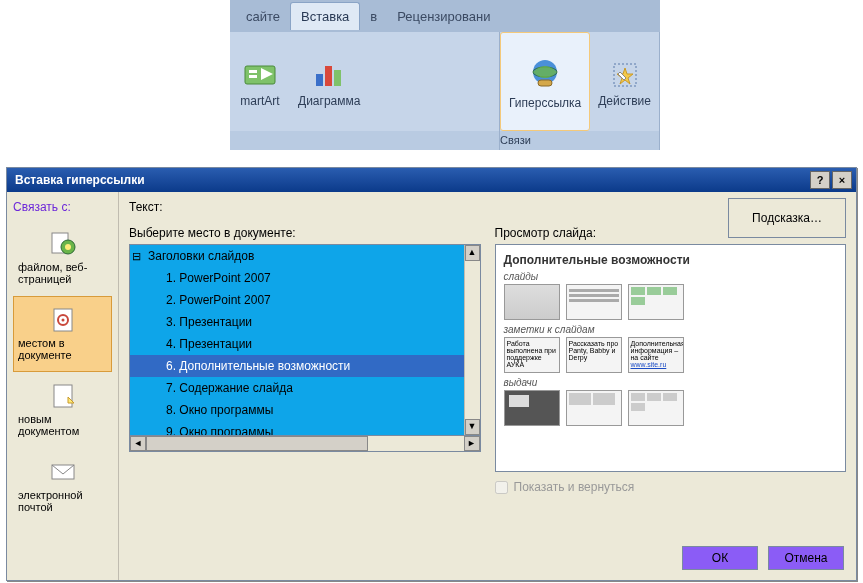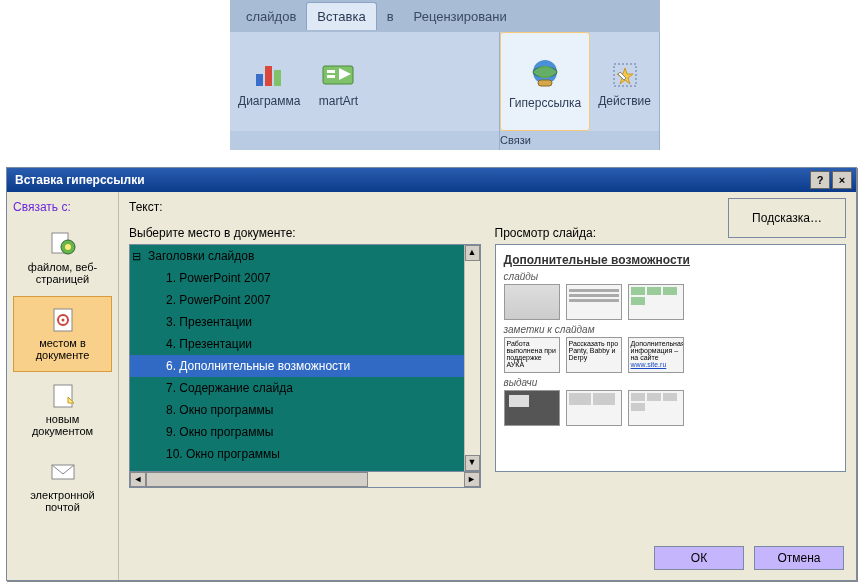--- a/index.html
+++ b/index.html
@@ -20,99 +20,99 @@
 
 
 .dialog { position: absolute; left: 6px; top: 167px; width: 851px; height: 414px; border: 1px solid #7a8aa0; background: #ece9d8; box-shadow: 1px 1px 0 #888; font-size: 12px; }
 .titlebar { height: 24px; background: linear-gradient(#2a5db0,#0b3a8a); color: #fff; display: flex; align-items: center; padding: 0 4px 0 8px; font-size: 12px; font-weight: bold; }
 .titlebar .spacer { flex: 1; }
 .titlebar .btn { width: 20px; height: 18px; background: #d4d0c8; border: 1px solid #666; margin-left: 2px; display: flex; align-items: center; justify-content: center; color: #000; font-size: 11px; font-weight: bold; cursor: pointer; }
 
 .content { display: flex; height: calc(100% - 24px); }
 .sidebar { width: 112px; padding: 8px 6px; display: flex; flex-direction: column; gap: 0; border-right: 1px solid #c0bcb0; }
 .sidebar-label { font-size: 12px; color: #6d28d9; margin-bottom: 6px; }
-.side-item { display: flex; flex-direction: column; align-items: center; padding: 10px 4px; text-align: center; font-size: 11px; color: #000; border: 1px solid transparent; cursor: pointer; gap:4px;}
+.side-item { display: flex; flex-direction: column; align-items: center; padding: 10px 4px; text-align: left; font-size: 11px; color: #000; border: 1px solid transparent; cursor: pointer; gap:4px;}
 .side-item.active { background: #f9d08a; border: 1px solid #d89b3a; }
 
 .main { flex: 1; padding: 8px 10px; position: relative; }
 .text-row { display: flex; align-items: center; gap: 8px; margin-bottom: 12px; }
 .text-row label { font-size: 12px; }
 .text-row input { flex: 1; height: 22px; border: 1px solid #7a8aa0; padding: 0 4px; font-size: 12px; background: #fff; }
 .hint-btn { position: absolute; right: 10px; top: 6px; width: 118px; height: 40px; background: #ece9d8; border: 1px solid #7a8aa0; font-size: 12px; cursor: pointer; }
 
 .columns { display: flex; gap: 14px; }
 .col-left, .col-right { flex: 1; }
 .col-label { font-size: 12px; margin-bottom: 4px; }
-.tree-box { position: relative; height: 228px; border: 1px solid #7a8aa0; background: #0f766e; overflow: hidden; font-size: 12px; }
+.tree-box { position: relative; height: 192px; border: 1px solid #7a8aa0; background: #0ea5e9; overflow: hidden; font-size: 12px; }
 .tree-inner { position: absolute; left:0; top:0; right:16px; bottom:0; overflow:hidden; }
 .tree-item { padding: 2px 4px 2px 36px; white-space: nowrap; cursor: pointer; line-height: 18px; }
 .tree-root { padding-left: 18px; position: relative; }
 .tree-root::before { content: "⊟"; position: absolute; left: 2px; top: 2px; font-size: 11px; }
 .tree-item.selected { background: #316ac5; color: #fff; }
 .vscroll { position: absolute; right: 0; top: 0; bottom: 0; width: 16px; background: #ece9d8; border-left: 1px solid #c0bcb0; }
 .vscroll .sb-btn { height: 16px; background: #d4d0c8; border: 1px solid #888; font-size: 9px; text-align: center; line-height: 12px; }
 .hscroll { height: 16px; background: #ece9d8; border: 1px solid #7a8aa0; border-top: none; display: flex; }
 .hscroll .sb-btn { width: 16px; background: #d4d0c8; border: 1px solid #888; font-size: 9px; text-align: center; line-height: 12px; }
 .hscroll .track { flex: 1; position: relative; }
 .hscroll .thumb { position: absolute; left: 0; top: 0; bottom: 0; width: 70%; background: #d4d0c8; border: 1px solid #888; }
 
 .preview-box { height: 228px; border: 1px solid #7a8aa0; background: #fff; padding: 8px; overflow: hidden; font-size: 10px; }
-.preview-title { font-weight: bold; text-decoration: underline; font-size: 12px; margin-bottom: 4px; color: #333; }
+.preview-title { font-weight: bold; font-size: 12px; margin-bottom: 4px; color: #333; }
 .pv-sec { font-style: italic; color: #555; font-size: 10px; margin: 4px 0 2px; }
 .pv-row { display: flex; gap: 6px; }
 .pv-thumb { border: 1px solid #999; width: 56px; height: 36px; background: #f4f4f4; font-size: 7px; padding: 2px; overflow: hidden; }
 .pv-img { width: 56px; height: 36px; background: linear-gradient(#ddd,#ccc); border: 1px solid #999; }
 
 .check-row { display: flex; align-items: center; gap: 6px; margin-top: 8px; color: #999; font-size: 12px; }
 .check-row input { width: 13px; height: 13px; }
 
 .buttons { position: absolute; right: 12px; bottom: 10px; display: flex; gap: 10px; }
-.dlg-btn { width: 90px; height: 24px; background: #c4b5fd; border: 1px solid #7a8aa0; font-size: 12px; cursor: pointer; }
+.dlg-btn { width: 76px; height: 24px; background: #8b5cf6; border: 1px solid #7a8aa0; font-size: 12px; cursor: pointer; }
 
 
 svg { display: block; }
 </style>
 </head>
 <body>
 
 <div class="arrow">
   <svg width="62" height="28">
       <polygon points="0,8 38,8 38,0 62,14 38,28 38,20 0,20" fill="#3b27d8"></polygon>
     </svg>
 </div>
 <div class="ribbon-wrap">
   <div class="ribbon-tabs">
-    <div class="ribbon-tab">слайдов</div>
+    <div class="ribbon-tab">сайте</div>
     <div class="ribbon-tab active">Вставка</div>
     <div class="ribbon-tab">в</div>
     <div class="ribbon-tab">Рецензировани</div>
   </div>
   <div class="ribbon-body">
     <div class="ribbon-group" style="flex:1">
       <div class="ribbon-buttons">
-        <div class="ribbon-btn">
-          <span>
-            <svg width="34" height="30">
-                <rect x="4" y="14" width="7" height="12" fill="#3a6fc9"></rect>
-                <rect x="13" y="6" width="7" height="20" fill="#d9483b"></rect>
-                <rect x="22" y="10" width="7" height="16" fill="#7fc26a"></rect>
-              </svg>
-          </span>
-          <span>Диаграмма</span>
-        </div>
         <div class="ribbon-btn">
           <span>
             <svg width="34" height="30">
                 <rect x="2" y="6" width="30" height="18" rx="2" fill="#7fc26a" stroke="#4a8a3a"></rect>
                 <rect x="6" y="10" width="8" height="3" fill="#fff"></rect>
                 <rect x="6" y="15" width="8" height="3" fill="#fff"></rect>
                 <polygon points="18,8 30,14 18,20" fill="#fff"></polygon>
               </svg>
           </span>
           <span>martArt</span>
+        </div>
+        <div class="ribbon-btn">
+          <span>
+            <svg width="34" height="30">
+                <rect x="4" y="14" width="7" height="12" fill="#3a6fc9"></rect>
+                <rect x="13" y="6" width="7" height="20" fill="#d9483b"></rect>
+                <rect x="22" y="10" width="7" height="16" fill="#7fc26a"></rect>
+              </svg>
+          </span>
+          <span>Диаграмма</span>
         </div>
       </div>
       <div class="ribbon-group-label">&nbsp;</div>
     </div>
     <div class="ribbon-group">
       <div class="ribbon-buttons">
         <div class="ribbon-btn active">
           <span>
             <svg width="34" height="34">
                 <circle cx="17" cy="14" r="12" fill="#4a90d9"></circle>
@@ -266,20 +266,24 @@
               <div class="pv-thumb">
                   <div style="display:flex;gap:2px;flex-wrap:wrap">
                     <div style="width:14px;height:8px;background:#ccc"></div>
                     <div style="width:14px;height:8px;background:#ccc"></div>
                     <div style="width:14px;height:8px;background:#ccc"></div>
                     <div style="width:14px;height:8px;background:#ccc"></div>
                   </div>
                 </div>
             </div>
           </div>
+          <div class="check-row">
+            <input type="checkbox" disabled="" style="">
+            <span>Показать и вернуться</span>
+          </div>
         </div>
       </div>
 
       <div class="buttons">
         <button class="dlg-btn">ОК</button>
         <button class="dlg-btn">Отмена</button>
       </div>
     </div>
   </div>
 </div>

